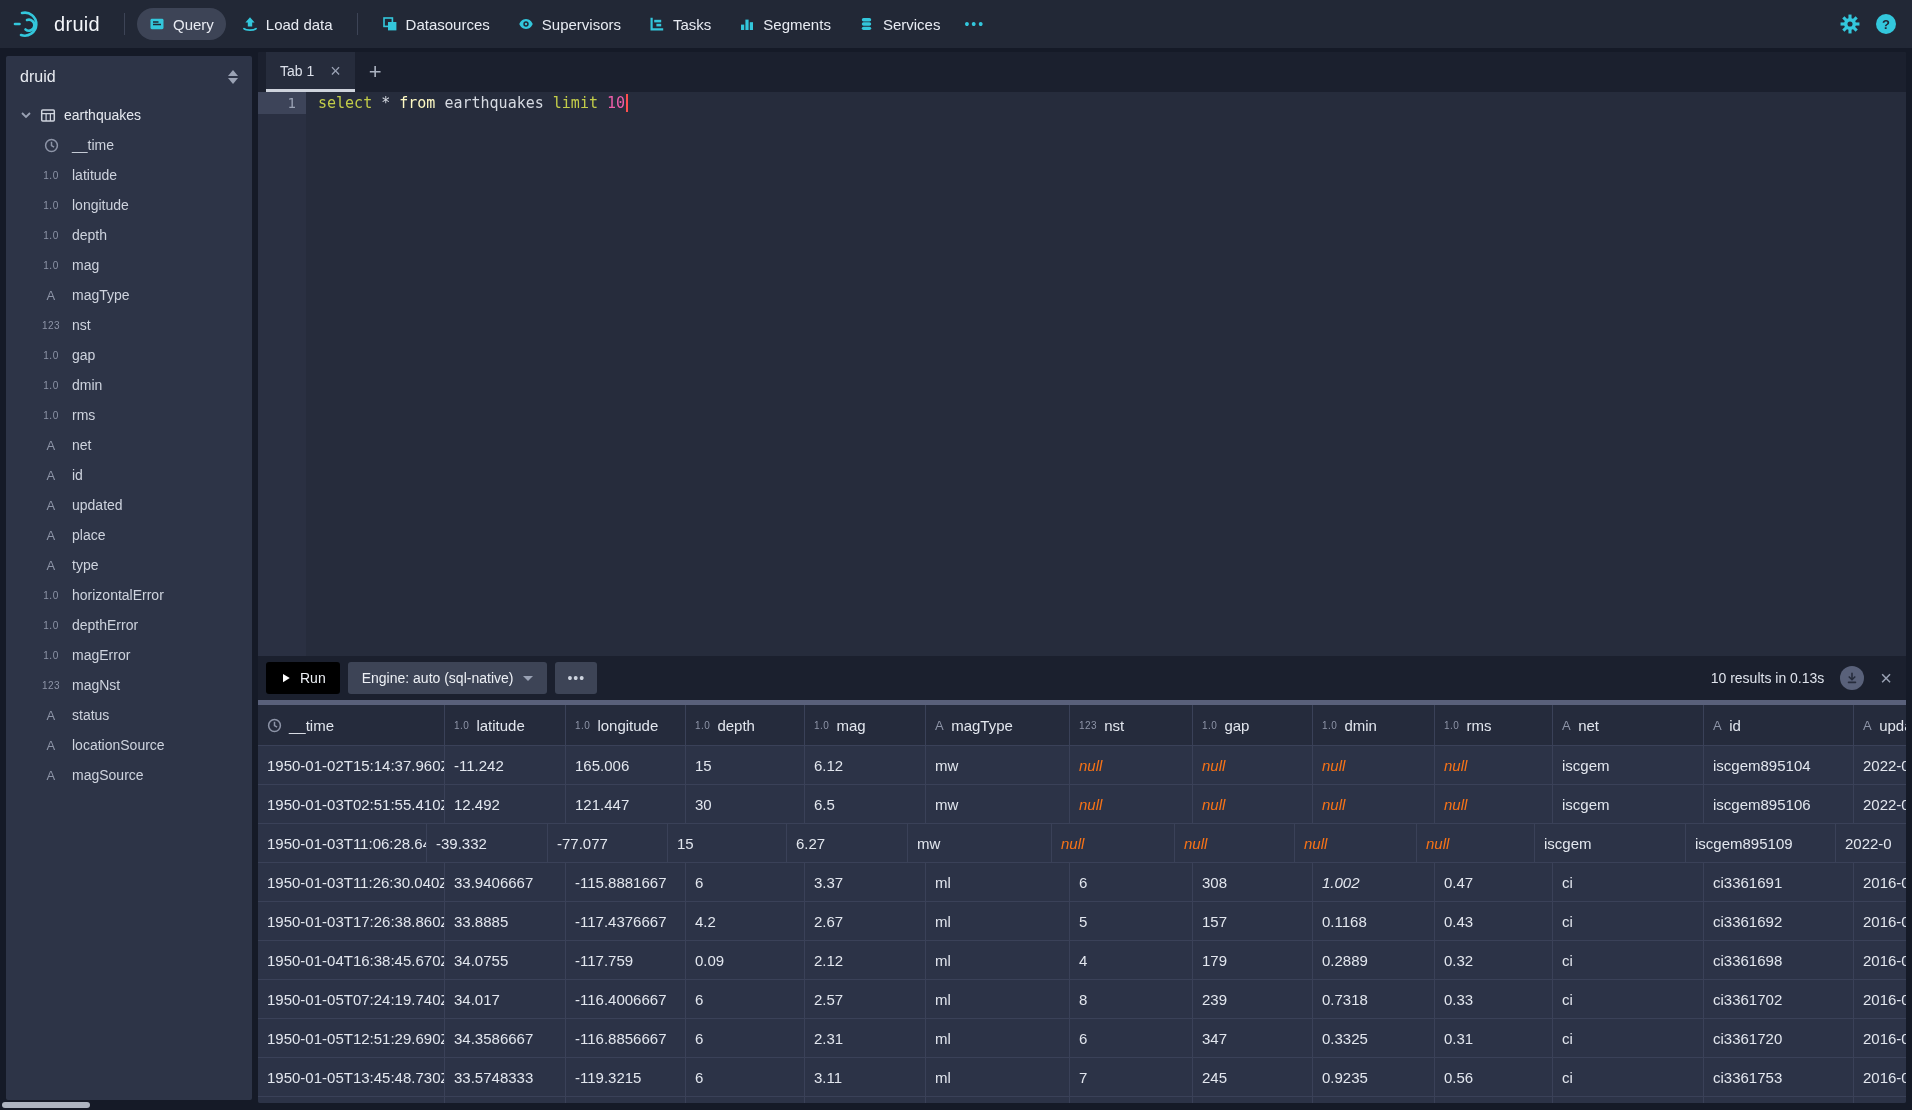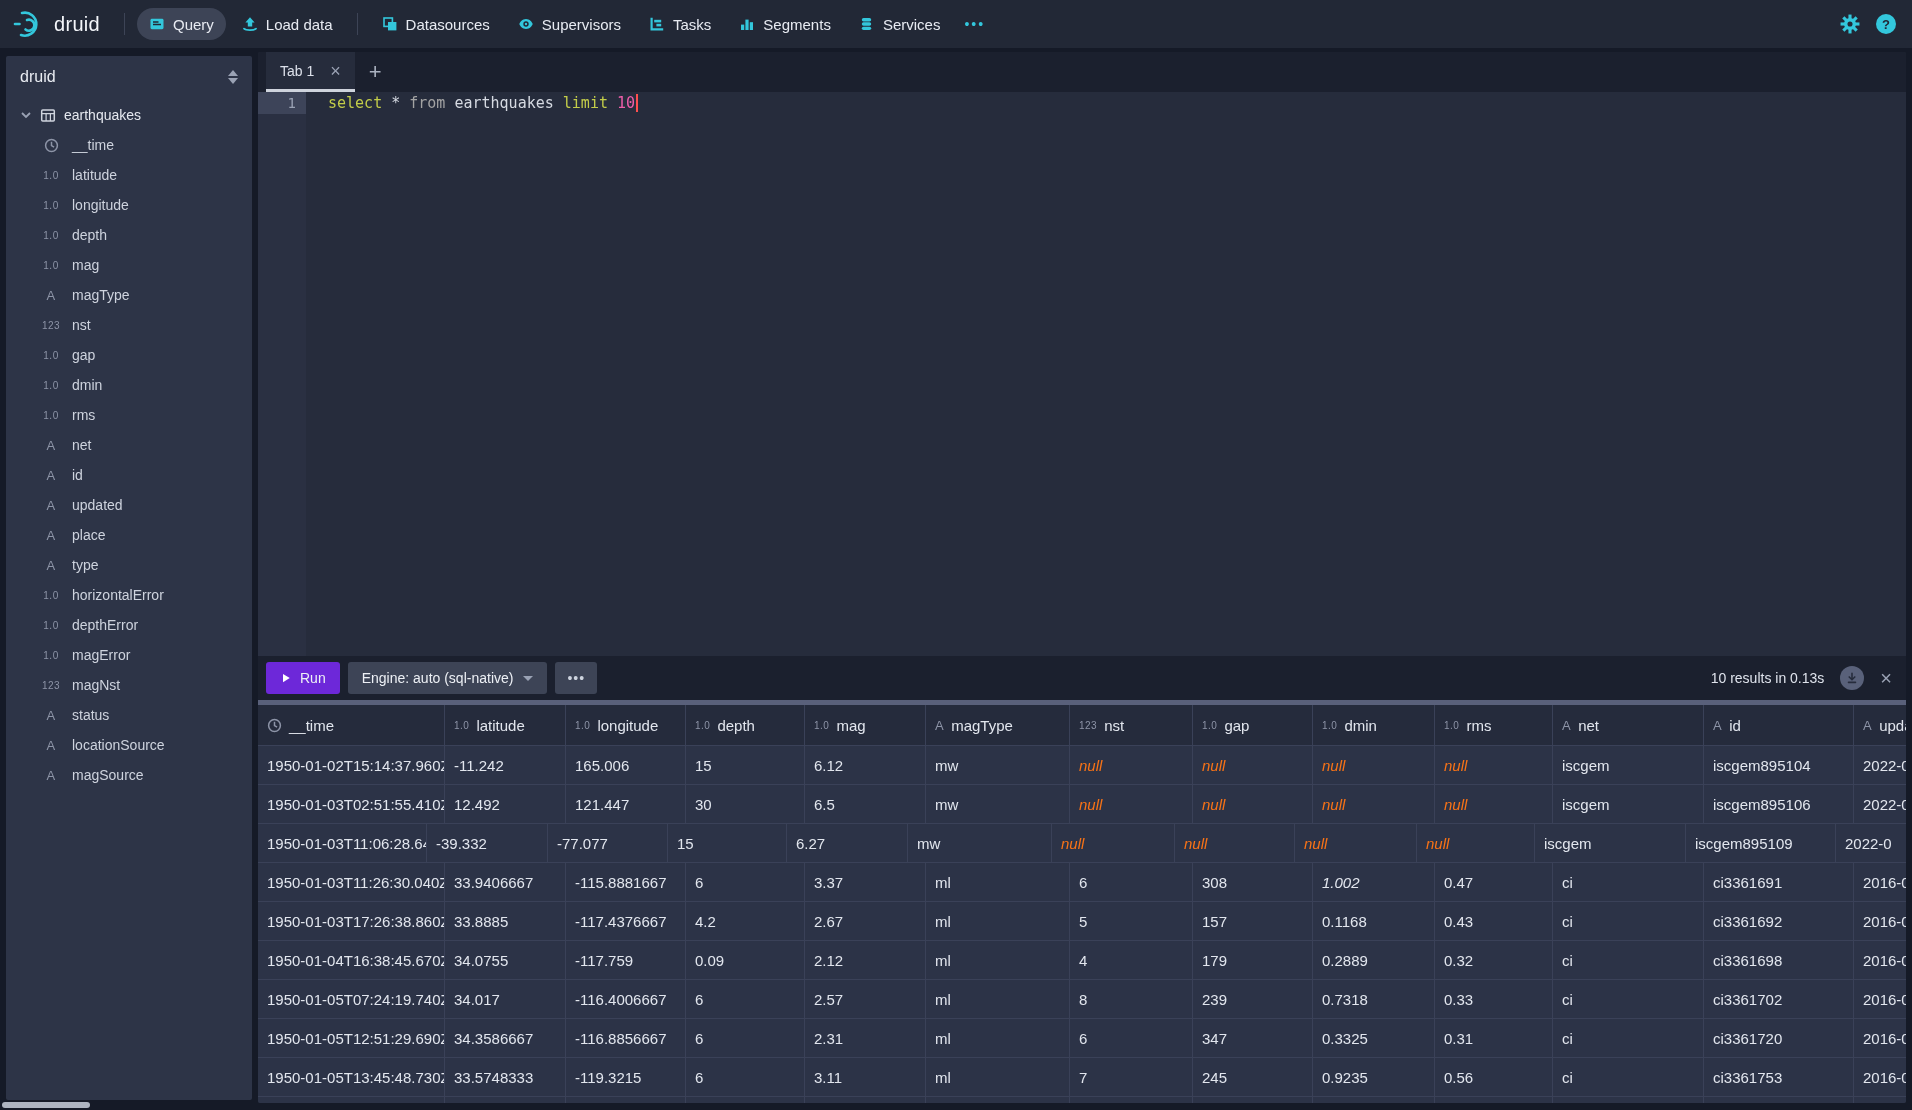--- a/index.html
+++ b/index.html
@@ -50,32 +50,32 @@
     align-items:center; background:#262c3c; color:#dce0ea; font-size:14px; cursor:pointer;
     border-bottom:3px solid #ced3dc; }
   .tab-close { color:#9aa2b4; font-size:18px; line-height:1; cursor:pointer; }
   .tab-add { color:#aab1c0; font-size:22px; padding:0 14px; cursor:pointer; align-self:center; }
 
   .editor { position:absolute; left:0; top:40px; width:100%; height:564px; background:#262c3c; }
   .gutter { position:absolute; left:0; top:0; width:48px; height:100%; background:#2a3042; }
   .gutter-line { height:22px; background:#3d4459; color:#9aa2b4; font-family:"DejaVu Sans Mono", monospace;
     font-size:14px; display:flex; align-items:center; justify-content:flex-end; padding-right:10px; }
   .code-line { position:absolute; left:48px; top:0; height:22px; display:flex; align-items:center;
-    padding-left:22px; font-family:"DejaVu Sans Mono", monospace; font-size:15px; white-space:pre; }
+    padding-left:12px; font-family:"DejaVu Sans Mono", monospace; font-size:15px; white-space:pre; }
   .tok-keyword { color:#c3cd49; }
-  .tok-keyword2 { color:#a3a3a3; }
+  .tok-keyword2 { color:#fef9c3; }
   .tok-number { color:#ee5ea9; }
   .tok-plain { color:#d6dae2; }
   .cursor { display:inline-block; width:2px; height:18px; background:#fd4f4f; margin-left:1px; }
 
   .run-bar { position:absolute; left:0; top:604px; width:100%; height:44px; background:#1b202e;
     display:flex; align-items:center; padding:0 10px 0 8px; }
   .btn { height:32px; border-radius:3px; display:flex; align-items:center; gap:8px;
     font-size:14px; color:#edf0f5; cursor:pointer; padding:0 14px; }
-  .btn-run { background:#6d28d9; }
+  .btn-run { background:#000000; }
   .btn-engine { background:#3d4456; margin-left:8px; gap:10px; }
   .btn-more { background:#3d4456; margin-left:8px; padding:0 12px; color:#cdd3de; letter-spacing:1px; }
   .caret-down { width:0; height:0; border-left:5px solid transparent; border-right:5px solid transparent; border-top:5px solid #9aa2b4; }
   .run-right { margin-left:auto; display:flex; align-items:center; gap:16px; color:#dfe3ec; font-size:14px; }
   .dl-circle { width:24px; height:24px; border-radius:50%; background:#59617a; display:flex;
     align-items:center; justify-content:center; cursor:pointer; }
   .results-close { color:#9aa2b4; font-size:20px; cursor:pointer; padding-right:4px; }
 
   .panel-divider { position:absolute; left:0; top:648px; width:100%; height:5px; background:#59607a; }
 

